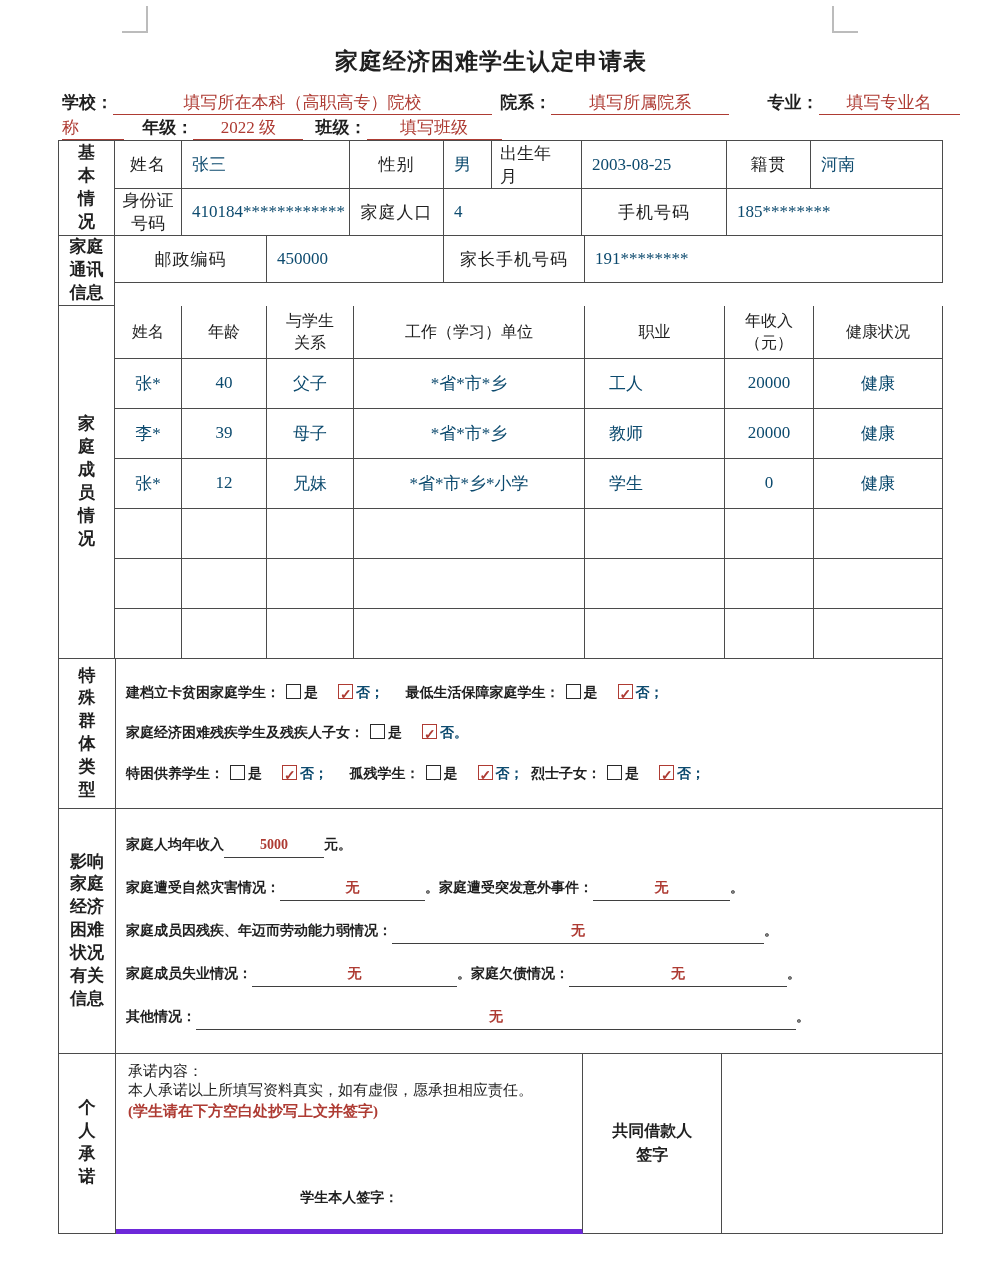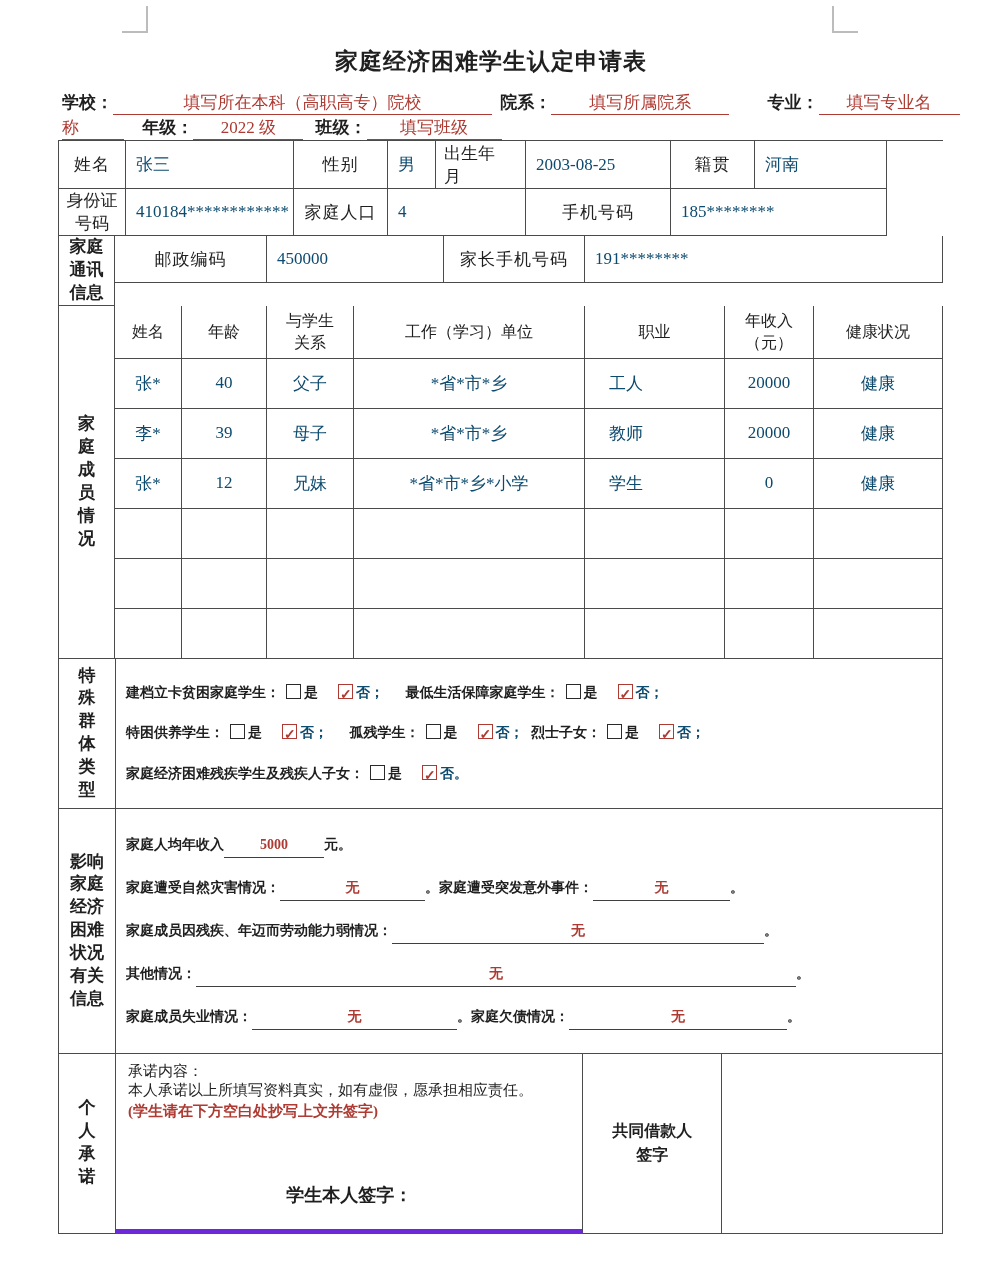--- a/index.html
+++ b/index.html
@@ -55,21 +55,21 @@
   .sp-item { margin-right:18px; }
 
   .uline { display:inline-block; border-bottom:1px solid #3f3f3f; text-align:center;
            color:#ae3b33; line-height:24px; vertical-align:bottom; }
 
   .commit-cell { width:468px; border-right:1px solid #4b4b4b; border-bottom:5px solid #6d28d9;
                  padding:8px 12px; display:flex; flex-direction:column; font-size:15px;
                  text-align:left; }
   .commit-note { color:#ae3b33; font-weight:bold; margin-top:2px; }
   .commit-sign { margin-top:auto; margin-bottom:14px; text-align:center;
-                 font-weight:bold; font-size:18px; }
+                 font-weight:bold; font-size:14px; }
   .cosign { width:139px; font-weight:bold; font-size:16px; line-height:1.5; }
   .emptyend { width:221px; }
 </style>
 </head>
 <body>
 
 <div class="page">
 
   <div class="corner corner-l"></div>
   <div class="corner corner-r"></div>
@@ -85,20 +85,23 @@
     <div class="hline">
       <span class="hval" style="width:62px;text-align:left">称</span>
       <span class="hlabel" style="margin-left:14px">年级：</span><span class="hval" style="width:110px">2022 级</span>
       <span class="hlabel" style="margin-left:8px">班级：</span><span class="hval" style="width:135px">填写班级</span>
     </div>
   </div>
 
   <div class="form">
 
     <div class="sec">
+      <div class="cell sec-label" style="border-bottom:1px solid #4b4b4b">
+          <span class="vlab w1">基本情况</span>
+        </div>
       <div class="sec-body">
         <div class="row" style="height:48px">
           <div class="cell lbl" style="width:67px">姓名</div>
           <div class="cell val red" style="width:168px">张三</div>
           <div class="cell lbl" style="width:94px">性别</div>
           <div class="cell val red" style="width:48px">男</div>
           <div class="cell pre" style="width:90px;text-align:left;justify-content:flex-start;padding-left:8px">出生年
 月</div>
           <div class="cell val red" style="width:145px">2003-08-25</div>
           <div class="cell lbl" style="width:84px">籍贯</div>
@@ -206,49 +209,49 @@
     <div class="sec" style="height:150px">
       <div class="cell sec-label">
           <span class="vlab w1">特殊群体类型</span>
         </div>
       <div class="bigcell">
         <div class="fline">
           <span class="sp-item"><span>建档立卡贫困家庭学生：</span><span class="cb"></span><span>是</span><span class="gapS"></span><span class="cb checked"></span><span class="red">否</span><span class="red">；</span></span>
           <span class="sp-item"><span>最低生活保障家庭学生：</span><span class="cb"></span><span>是</span><span class="gapS"></span><span class="cb checked"></span><span class="red">否</span><span class="red">；</span></span>
         </div>
         <div class="fline">
+          <span class="sp-item"><span>家庭经济困难残疾学生及残疾人子女：</span><span class="cb"></span><span>是</span><span class="gapS"></span><span class="cb checked"></span><span class="red">否</span><span class="red">。</span></span>
+        </div>
+        <div class="fline">
           <span class="sp-item"><span>特困供养学生：</span><span class="cb"></span><span>是</span><span class="gapS"></span><span class="cb checked"></span><span class="red">否</span><span class="red">；</span></span>
           <span class="sp-item" style="margin-right:4px"><span>孤残学生：</span><span class="cb"></span><span>是</span><span class="gapS"></span><span class="cb checked"></span><span class="red">否</span><span class="red">；</span></span>
           <span class="sp-item"><span>烈士子女：</span><span class="cb"></span><span>是</span><span class="gapS"></span><span class="cb checked"></span><span class="red">否</span><span class="red">；</span></span>
         </div>
-        <div class="fline">
-          <span class="sp-item"><span>家庭经济困难残疾学生及残疾人子女：</span><span class="cb"></span><span>是</span><span class="gapS"></span><span class="cb checked"></span><span class="red">否</span><span class="red">。</span></span>
-        </div>
       </div>
     </div>
 
     <div class="sec" style="height:245px">
       <div class="cell sec-label">
           <span class="vlab w2">影响家庭经济困难状况有关信息</span>
         </div>
       <div class="bigcell">
         <div class="fline">
           <span>家庭人均年收入</span><span class="uline" style="width:100px">5000</span><span>元。</span>
         </div>
         <div class="fline">
           <span>家庭遭受自然灾害情况：</span><span class="uline" style="width:145px">无</span><span>。</span><span>家庭遭受突发意外事件：</span><span class="uline" style="width:137px">无</span><span>。</span>
         </div>
         <div class="fline">
           <span>家庭成员因残疾、年迈而劳动能力弱情况：</span><span class="uline" style="width:372px">无</span><span>。</span>
         </div>
         <div class="fline">
+          <span>家庭成员失业情况：</span><span class="uline" style="width:205px">无</span><span>。</span><span>家庭欠债情况：</span><span class="uline" style="width:218px">无</span><span>。</span>
+        </div>
+        <div class="fline">
           <span>其他情况：</span><span class="uline" style="width:600px">无</span><span>。</span>
-        </div>
-        <div class="fline">
-          <span>家庭成员失业情况：</span><span class="uline" style="width:205px">无</span><span>。</span><span>家庭欠债情况：</span><span class="uline" style="width:218px">无</span><span>。</span>
         </div>
       </div>
     </div>
 
     <div class="sec" style="height:180px">
       <div class="cell sec-label">
           <span class="vlab w1">个人承诺</span>
         </div>
       <div class="commit-cell">
         <div>承诺内容：</div>

